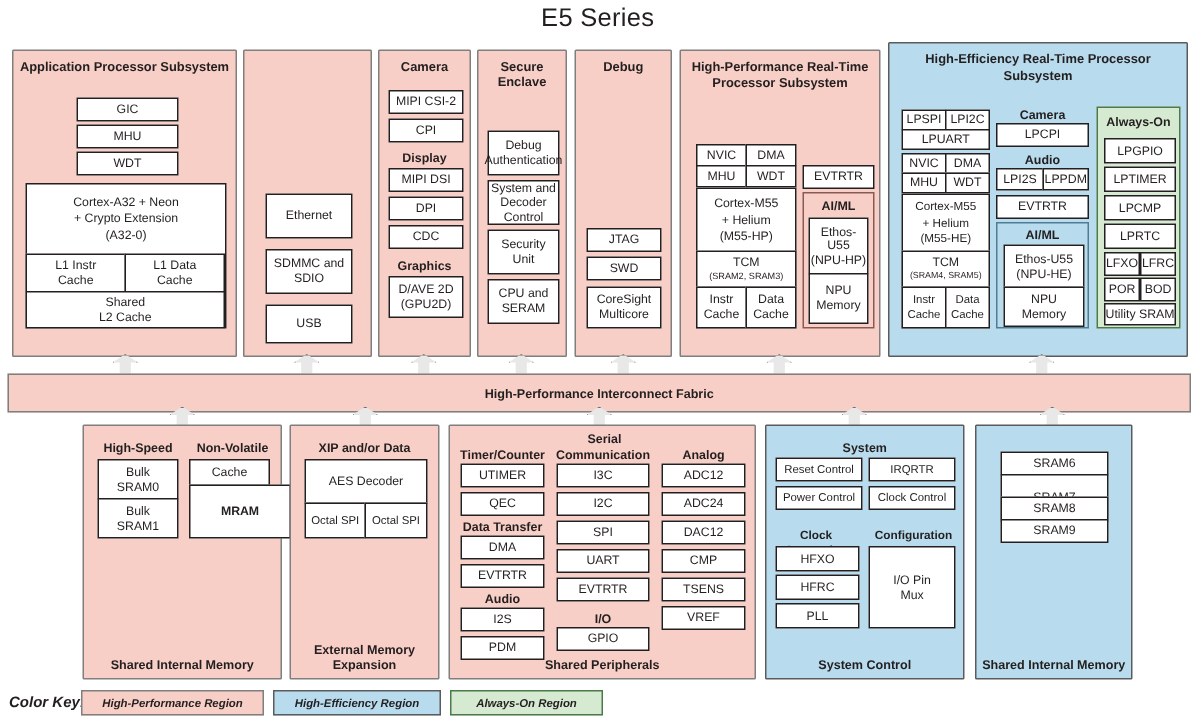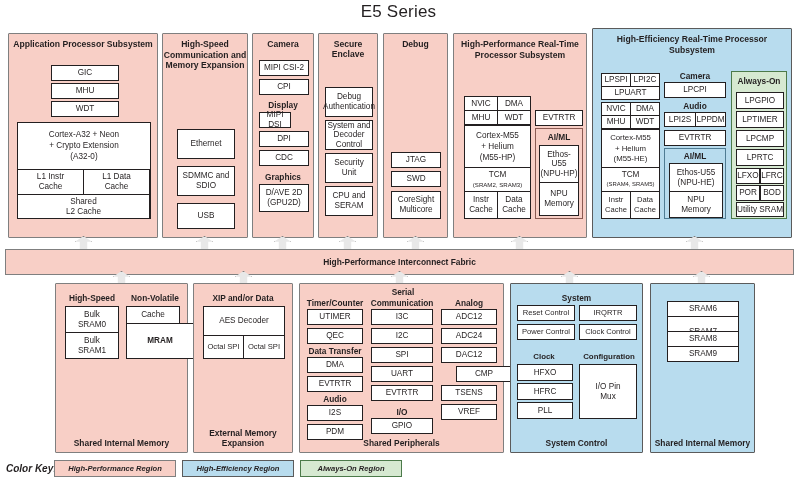--- a/index.html
+++ b/index.html
@@ -105,36 +105,35 @@
       <span>Cache</span>
     </div>
     <div class="abs bx" style="left:-1px;top:71px;width:133px;height:25px;flex-direction:column;">
       <span>Shared</span>
       <span>L2 Cache</span>
     </div>
   </div>
 </div>
 
 <div class="abs col hp" style="left:162px;top:33px;width:86px;height:205px;">
-  <div class="col-title">High-Speed Communication and Memory Expansion</div>
   <div class="abs bx" style="left:14px;top:95px;width:58px;height:30px;">Ethernet</div>
   <div class="abs bx" style="left:14px;top:132px;width:58px;height:30px;flex-direction:column;">
     <span>SDMMC and</span>
     <span>SDIO</span>
   </div>
   <div class="abs bx" style="left:14px;top:169px;width:58px;height:26px;">USB</div>
 </div>
 
 <div class="abs col hp" style="left:252px;top:33px;width:62px;height:205px;">
   <div class="col-title">Camera</div>
   <div class="abs bx" style="left:6px;top:26px;width:50px;height:16px;">MIPI CSI-2</div>
   <div class="abs bx" style="left:6px;top:45px;width:50px;height:16px;">CPI</div>
 
   <div class="abs sub-title" style="left:0;top:66px;width:100%;">Display</div>
-  <div class="abs bx" style="left:6px;top:78px;width:32px;height:16px;">MIPI DSI</div>
+  <div class="abs bx" style="left:6px;top:78px;width:50px;height:16px;">MIPI DSI</div>
   <div class="abs bx" style="left:6px;top:97px;width:50px;height:16px;">DPI</div>
   <div class="abs bx" style="left:6px;top:116px;width:50px;height:16px;">CDC</div>
 
   <div class="abs sub-title" style="left:0;top:138px;width:100%;">Graphics</div>
   <div class="abs bx" style="left:6px;top:150px;width:50px;height:28px;flex-direction:column;">
     <span>D/AVE 2D</span>
     <span>(GPU2D)</span>
   </div>
 </div>
 
@@ -342,21 +341,21 @@
   <div class="abs bx" style="left:71px;top:63px;width:62px;height:16px;">SPI</div>
   <div class="abs bx" style="left:71px;top:82px;width:62px;height:16px;">UART</div>
   <div class="abs bx" style="left:71px;top:101px;width:62px;height:16px;">EVTRTR</div>
   <div class="abs sub-title" style="left:66px;top:123px;width:72px;">I/O</div>
   <div class="abs bx" style="left:71px;top:134px;width:62px;height:16px;">GPIO</div>
 
   <div class="abs sub-title" style="left:138px;top:14px;width:62px;">Analog</div>
   <div class="abs bx" style="left:141px;top:25px;width:56px;height:16px;">ADC12</div>
   <div class="abs bx" style="left:141px;top:44px;width:56px;height:16px;">ADC24</div>
   <div class="abs bx" style="left:141px;top:63px;width:56px;height:16px;">DAC12</div>
-  <div class="abs bx" style="left:156px;top:82px;width:56px;height:16px;">CMP</div>
+  <div class="abs bx" style="left:141px;top:82px;width:56px;height:16px;">CMP</div>
   <div class="abs bx" style="left:141px;top:101px;width:56px;height:16px;">TSENS</div>
   <div class="abs bx" style="left:141px;top:120px;width:56px;height:16px;">VREF</div>
 
   <div class="foot-title">Shared Peripherals</div>
 </div>
 
 <div class="abs col he" style="left:510px;top:283px;width:133px;height:170px;">
   <div class="abs sub-title" style="left:0;top:9px;width:100%;">System</div>
   <div class="abs bx" style="left:6px;top:21px;width:58px;height:16px;font-size:7.6px;">Reset Control</div>
   <div class="abs bx" style="left:68px;top:21px;width:58px;height:16px;font-size:7.6px;">IRQRTR</div>

